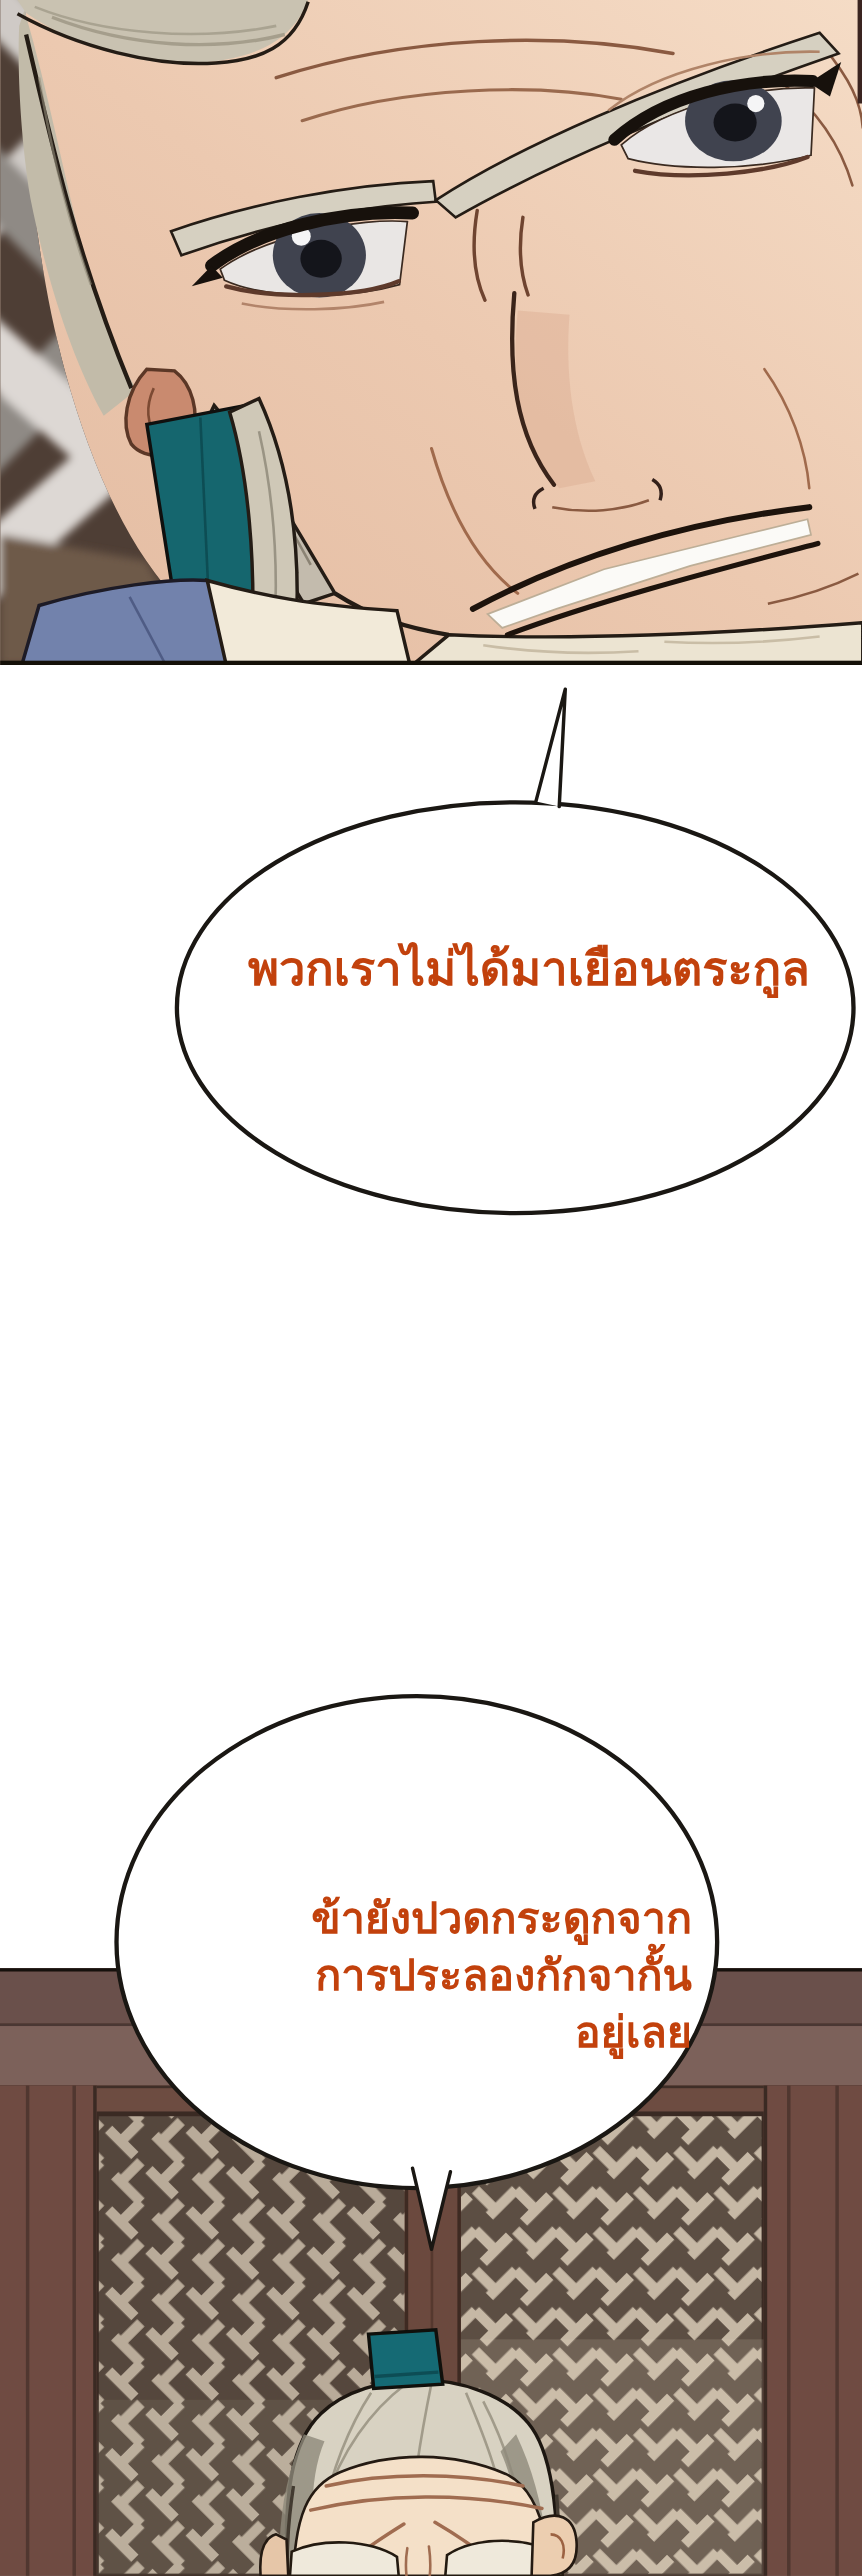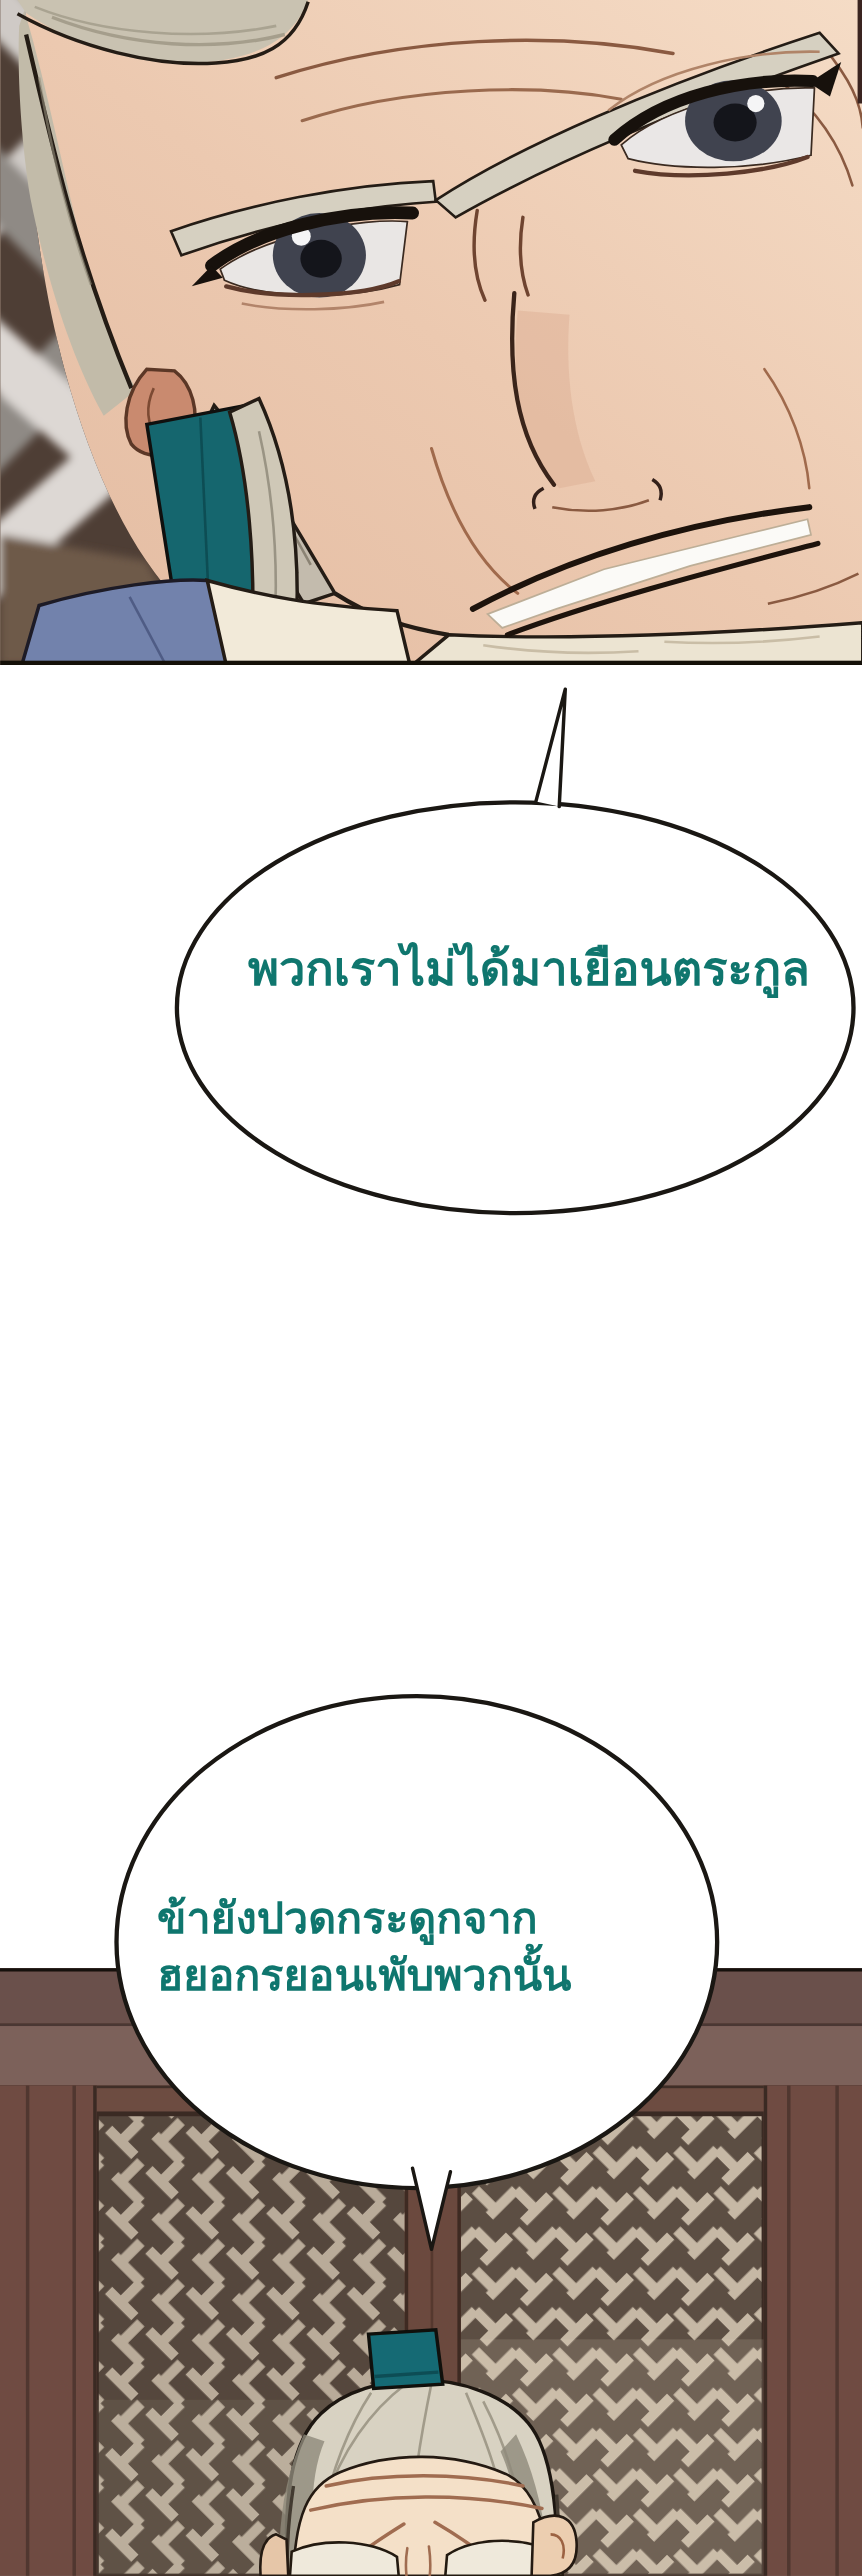--- a/index.html
+++ b/index.html
@@ -4,21 +4,21 @@
 <style>
   html,body{margin:0;padding:0;background:#ffffff;}
   .page{
     position:relative;width:863px;height:2576px;margin:0 auto;
     background:#ffffff;overflow:hidden;
     font-family:"Liberation Sans", sans-serif;
   }
   .abs{position:absolute;}
   svg{display:block;}
   .bubble-text{
-    position:absolute;text-align:left;font-weight:700;color:#0f766e;
+    position:absolute;text-align:right;font-weight:700;color:#c2410c;
     letter-spacing:0px;z-index:5;
   }
   .bubble-text .line{white-space:nowrap;}
   .bt1{left:248px;top:934px;width:535px;font-size:47px;line-height:69px;}
   .bt2{left:157px;top:1890px;width:535px;font-size:43px;line-height:57px;font-family:Liberation Serif, serif;}
   .shape-layer{z-index:4;}
   .panel-layer{z-index:1;}
 </style>
 </head>
 <body>
@@ -253,17 +253,18 @@
     <div class="line">พวกเราไม่ได้มาเยือนตระกูล</div>
   </div>
 
   <svg class="abs shape-layer" style="left:0;top:1640px" width="863" height="656" viewBox="0 1900 1000 760">
     <ellipse cx="483" cy="2250" rx="348" ry="285" fill="#ffffff" stroke="#1a1713" stroke-width="5"></ellipse>
     <polygon points="478,2512 522,2516 500,2606" fill="#ffffff"></polygon>
     <path d="M478,2512 L500,2606 M522,2516 L500,2606" stroke="#1a1713" stroke-width="4" fill="none" stroke-linecap="round"></path>
   </svg>
   <div class="bubble-text bt2">
     <div class="line">ข้ายังปวดกระดูกจาก</div>
-    <div class="line">ฮยอกรยอนเพับพวกนั้น</div>
+    <div class="line">การประลองกักจากั้น</div>
+    <div class="line">อยู่เลย</div>
   </div>
 
 </div>
 
 
 </body></html>

